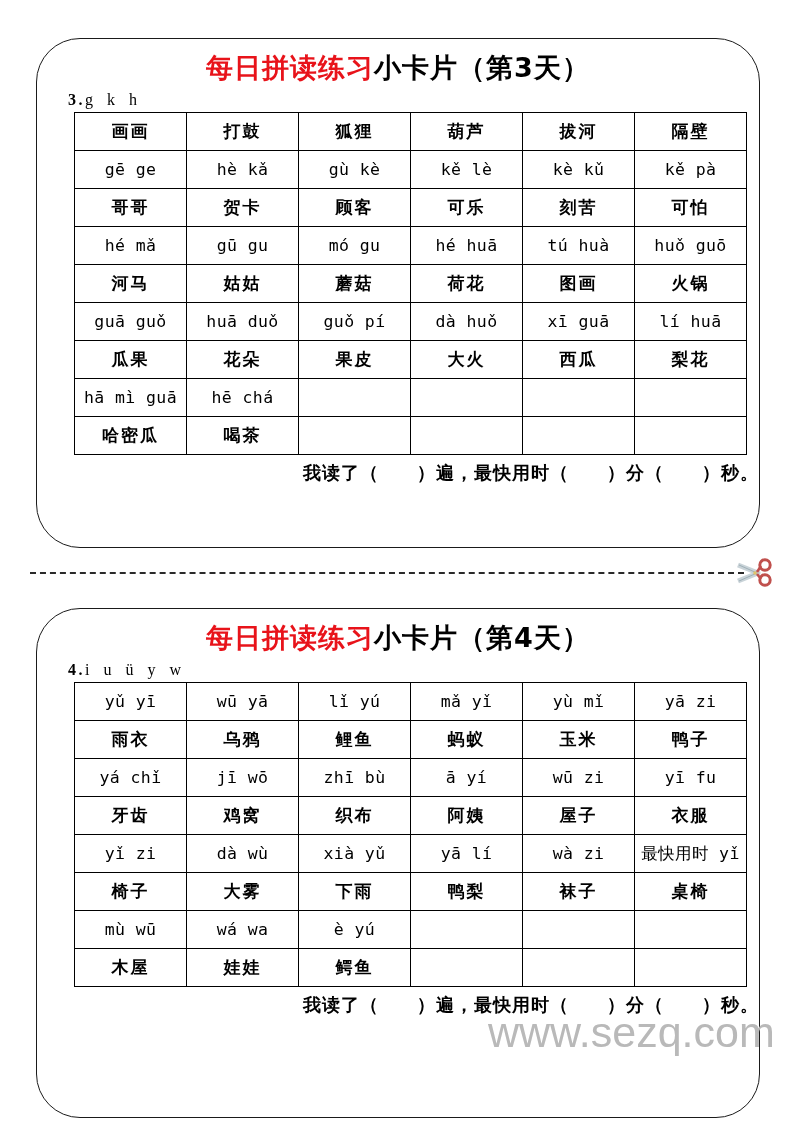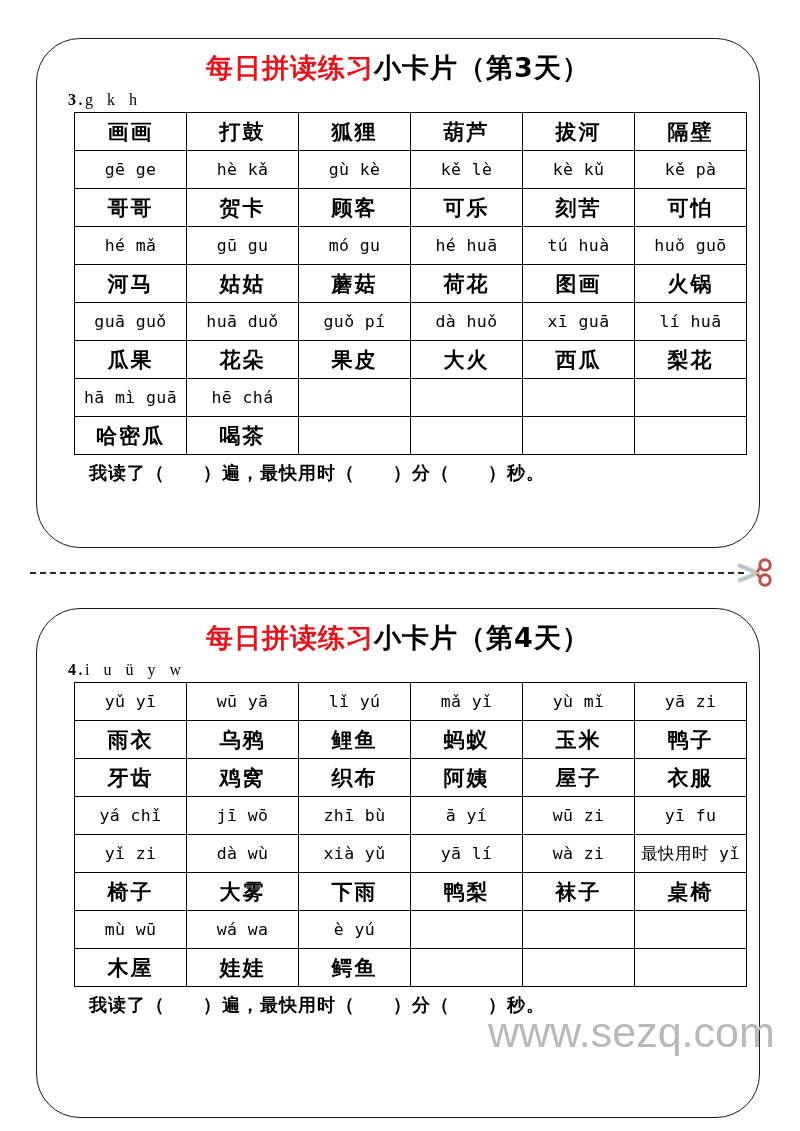--- a/index.html
+++ b/index.html
@@ -98,37 +98,38 @@
     white-space: nowrap;
   }
   td.py {
     font-family: "DejaVu Sans Mono", "Liberation Mono", monospace;
     font-size: 16.5px;
     letter-spacing: 0.4px;
     color: #000;
   }
   td.hz {
     font-family: "DejaVu Serif", "Liberation Serif", serif;
-    font-size: 21px;
+    font-size: 17px;
     font-weight: bold;
     letter-spacing: 2px;
     color: #000;
   }
   td.empty { }
 
   
   .card-footer {
     margin-top: 6px;
     margin-left: 52px;
     font-size: 18px;
     font-weight: bold;
     letter-spacing: 1px;
     color: #000;
     font-family: "DejaVu Serif", "Liberation Serif", serif;
     white-space: nowrap;
+    text-align: right;
   }
 
   
   .cut-line {
     position: absolute;
     left: 30px;
     top: 572px;
     width: 714px;
     height: 0;
     border-top: 2px dashed #2a2a2a;
@@ -265,36 +266,36 @@
           </tr>
           <tr>
             <td class="hz">雨衣</td>
             <td class="hz">乌鸦</td>
             <td class="hz">鲤鱼</td>
             <td class="hz">蚂蚁</td>
             <td class="hz">玉米</td>
             <td class="hz">鸭子</td>
           </tr>
           <tr>
+            <td class="py">yá chǐ</td>
+            <td class="py">jī wō</td>
+            <td class="py">zhī bù</td>
+            <td class="py">ā yí</td>
+            <td class="py">wū zi</td>
+            <td class="py">yī fu</td>
+          </tr>
+          <tr>
             <td class="hz">牙齿</td>
             <td class="hz">鸡窝</td>
             <td class="hz">织布</td>
             <td class="hz">阿姨</td>
             <td class="hz">屋子</td>
             <td class="hz">衣服</td>
           </tr>
           <tr>
-            <td class="py">yá chǐ</td>
-            <td class="py">jī wō</td>
-            <td class="py">zhī bù</td>
-            <td class="py">ā yí</td>
-            <td class="py">wū zi</td>
-            <td class="py">yī fu</td>
-          </tr>
-          <tr>
             <td class="py">yǐ zi</td>
             <td class="py">dà wù</td>
             <td class="py">xià yǔ</td>
             <td class="py">yā lí</td>
             <td class="py">wà zi</td>
             <td class="py">最快用时 yǐ</td>
           </tr>
           <tr>
             <td class="hz">椅子</td>
             <td class="hz">大雾</td>

